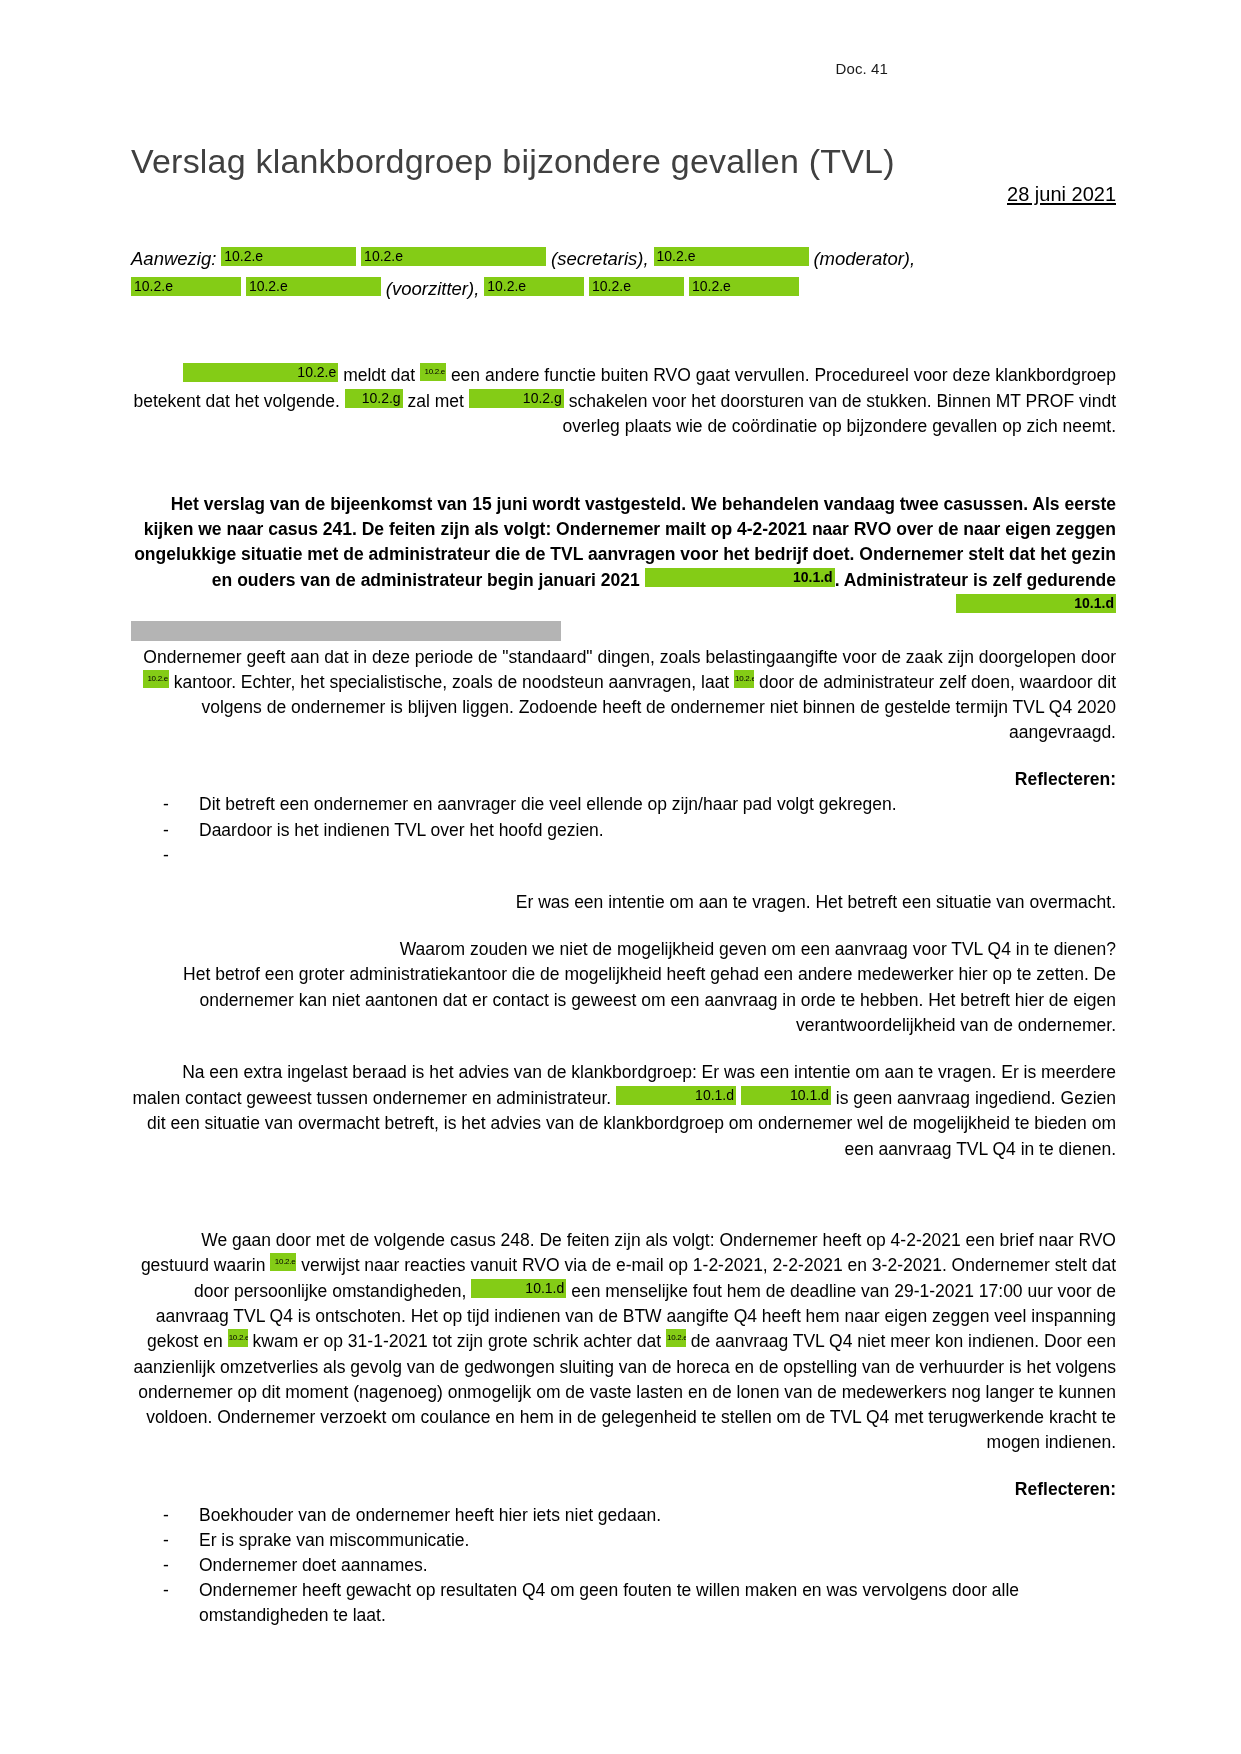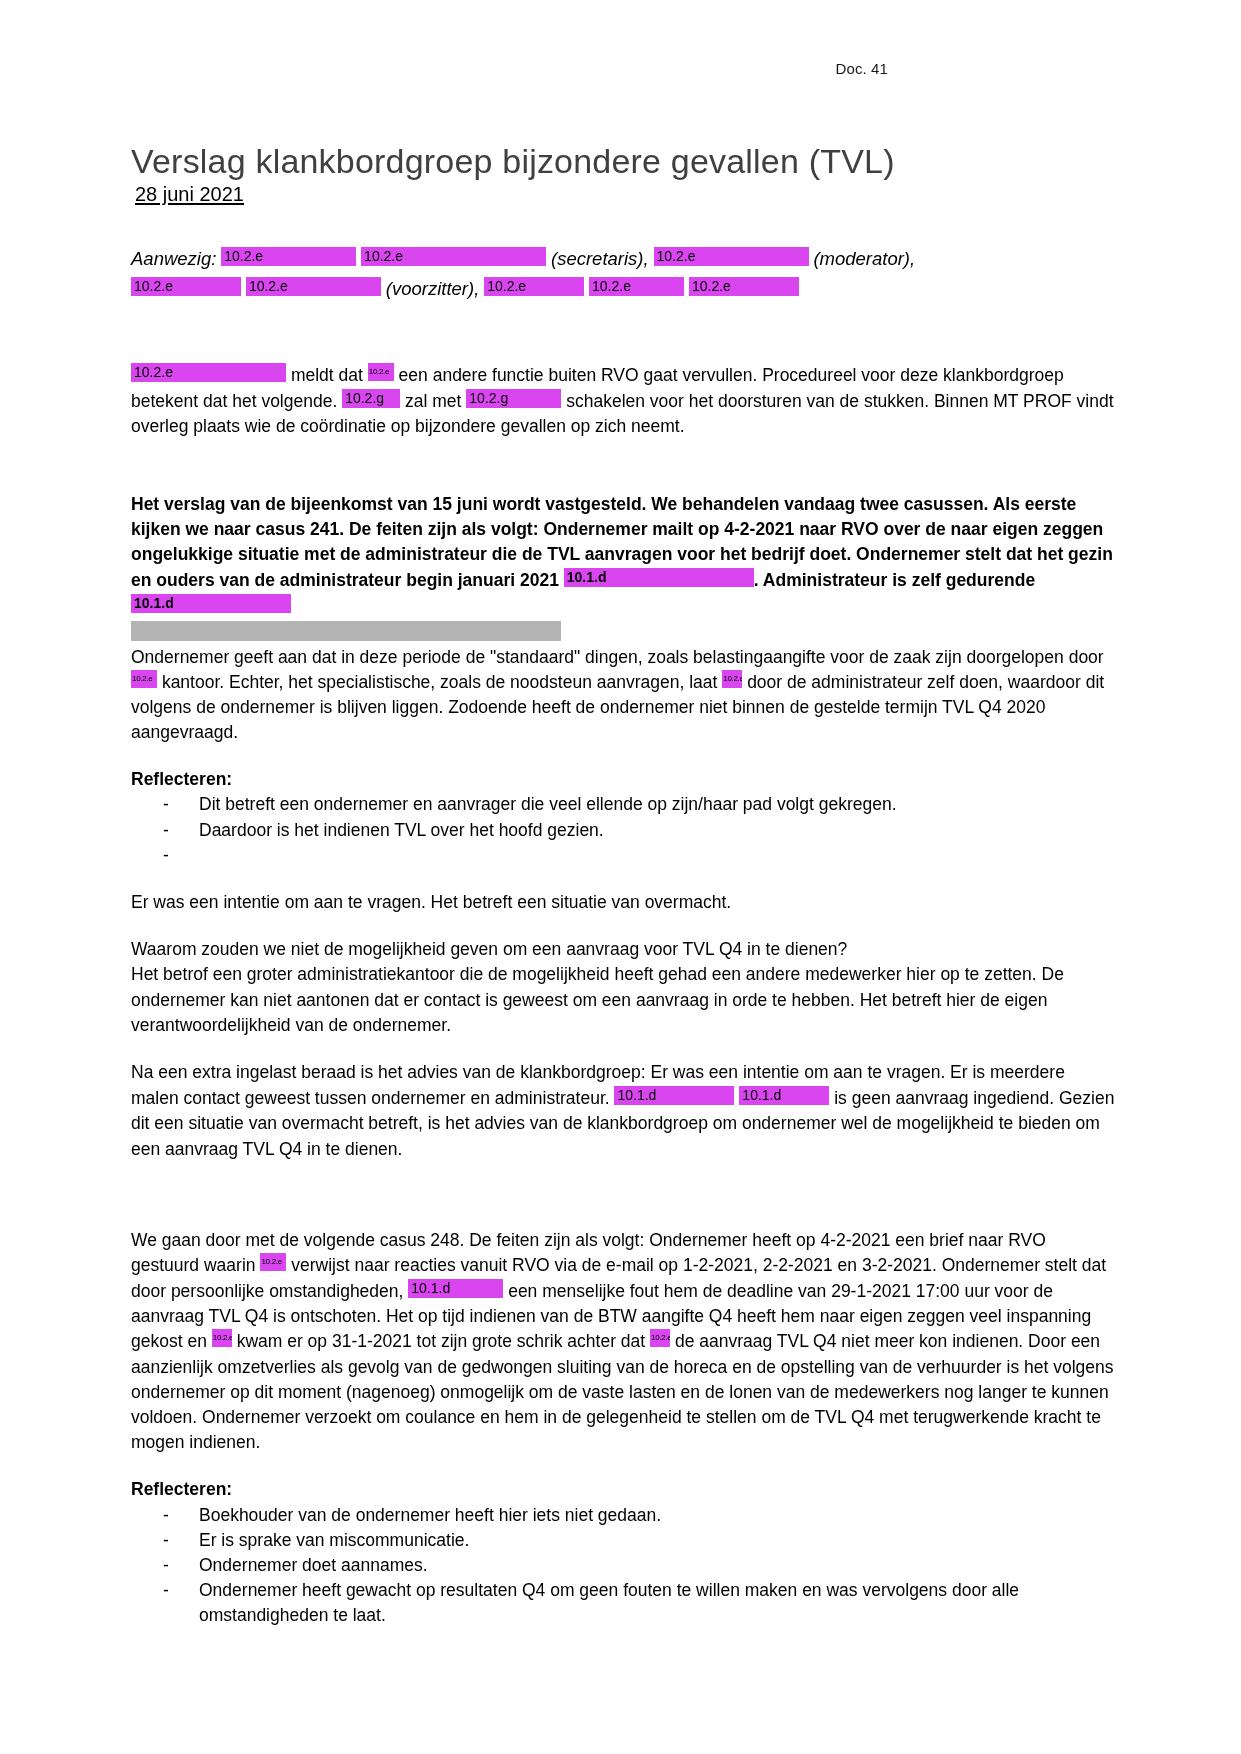--- a/index.html
+++ b/index.html
@@ -41,46 +41,47 @@
     font-weight: normal;
     letter-spacing: 0.2px;
     margin: 0 0 2px 0;
     line-height: 1.12;
     color: #404040;
   }
   .subtitle {
     font-size: 20px;
     text-decoration: underline;
     text-underline-offset: 2px;
-    margin: 0 0 38px 4px;
+    margin: 0 0 38px 12px;
     line-height: 1.2;
+    text-align: right;
   }
   .attend {
     font-size: 17.5px;
     line-height: 1.62;
     margin: 0 0 58px 0;
   }
   .attend .it {
     font-style: italic;
     font-size: 18.5px;
   }
   p.para {
     font-size: 17.5px;
     line-height: 1.44;
     margin: 0 0 22px 0;
-    text-align: left;
+    text-align: right;
   }
   p.para.tight { margin-bottom: 0; font-weight: bold; }
   .gap-lg { height: 30px; }
   .gap-xl { height: 44px; }
 
   
   .red {
     display: inline-block;
-    background: #d946ef;
+    background: #84cc16;
     color: #000;
     vertical-align: baseline;
     font-size: 14px;
     line-height: 19px;
     height: 19px;
     padding: 0 2px 0 3px;
     box-sizing: border-box;
     overflow: hidden;
     white-space: nowrap;
     position: relative;

